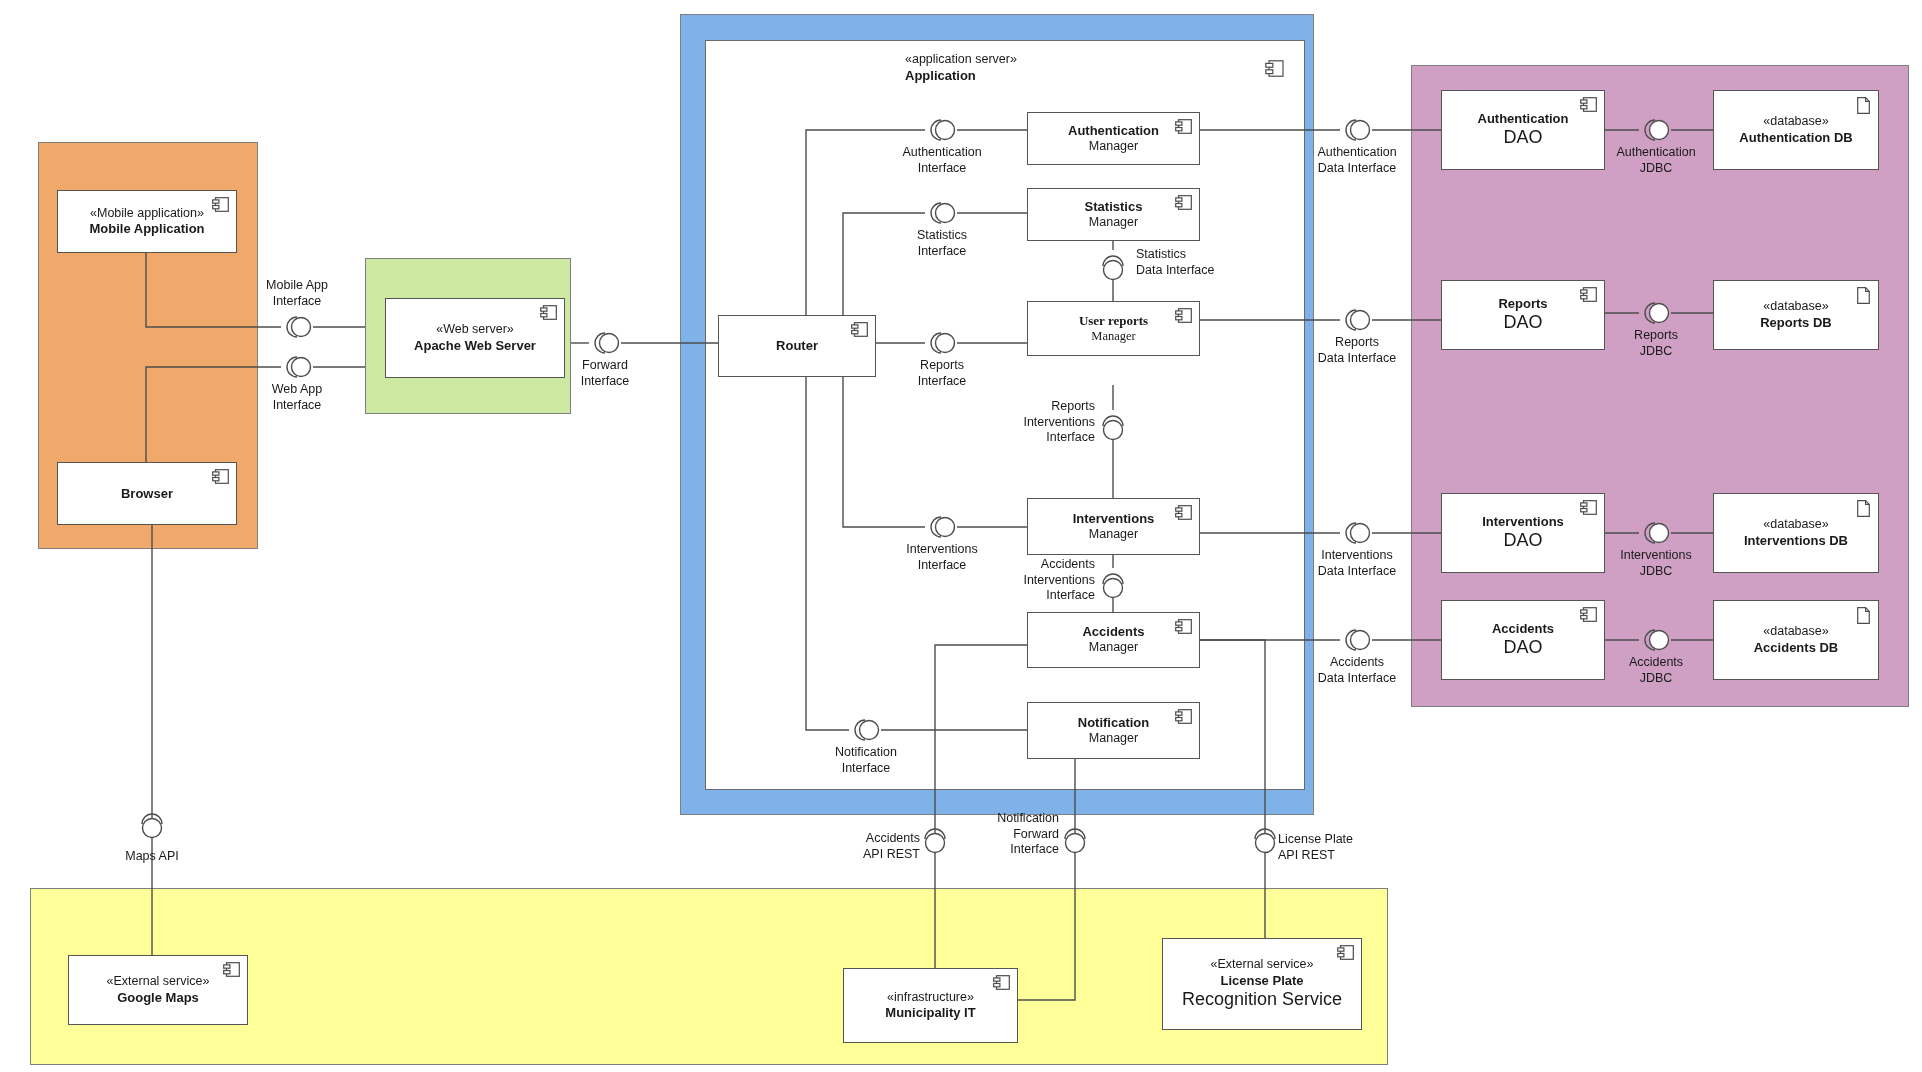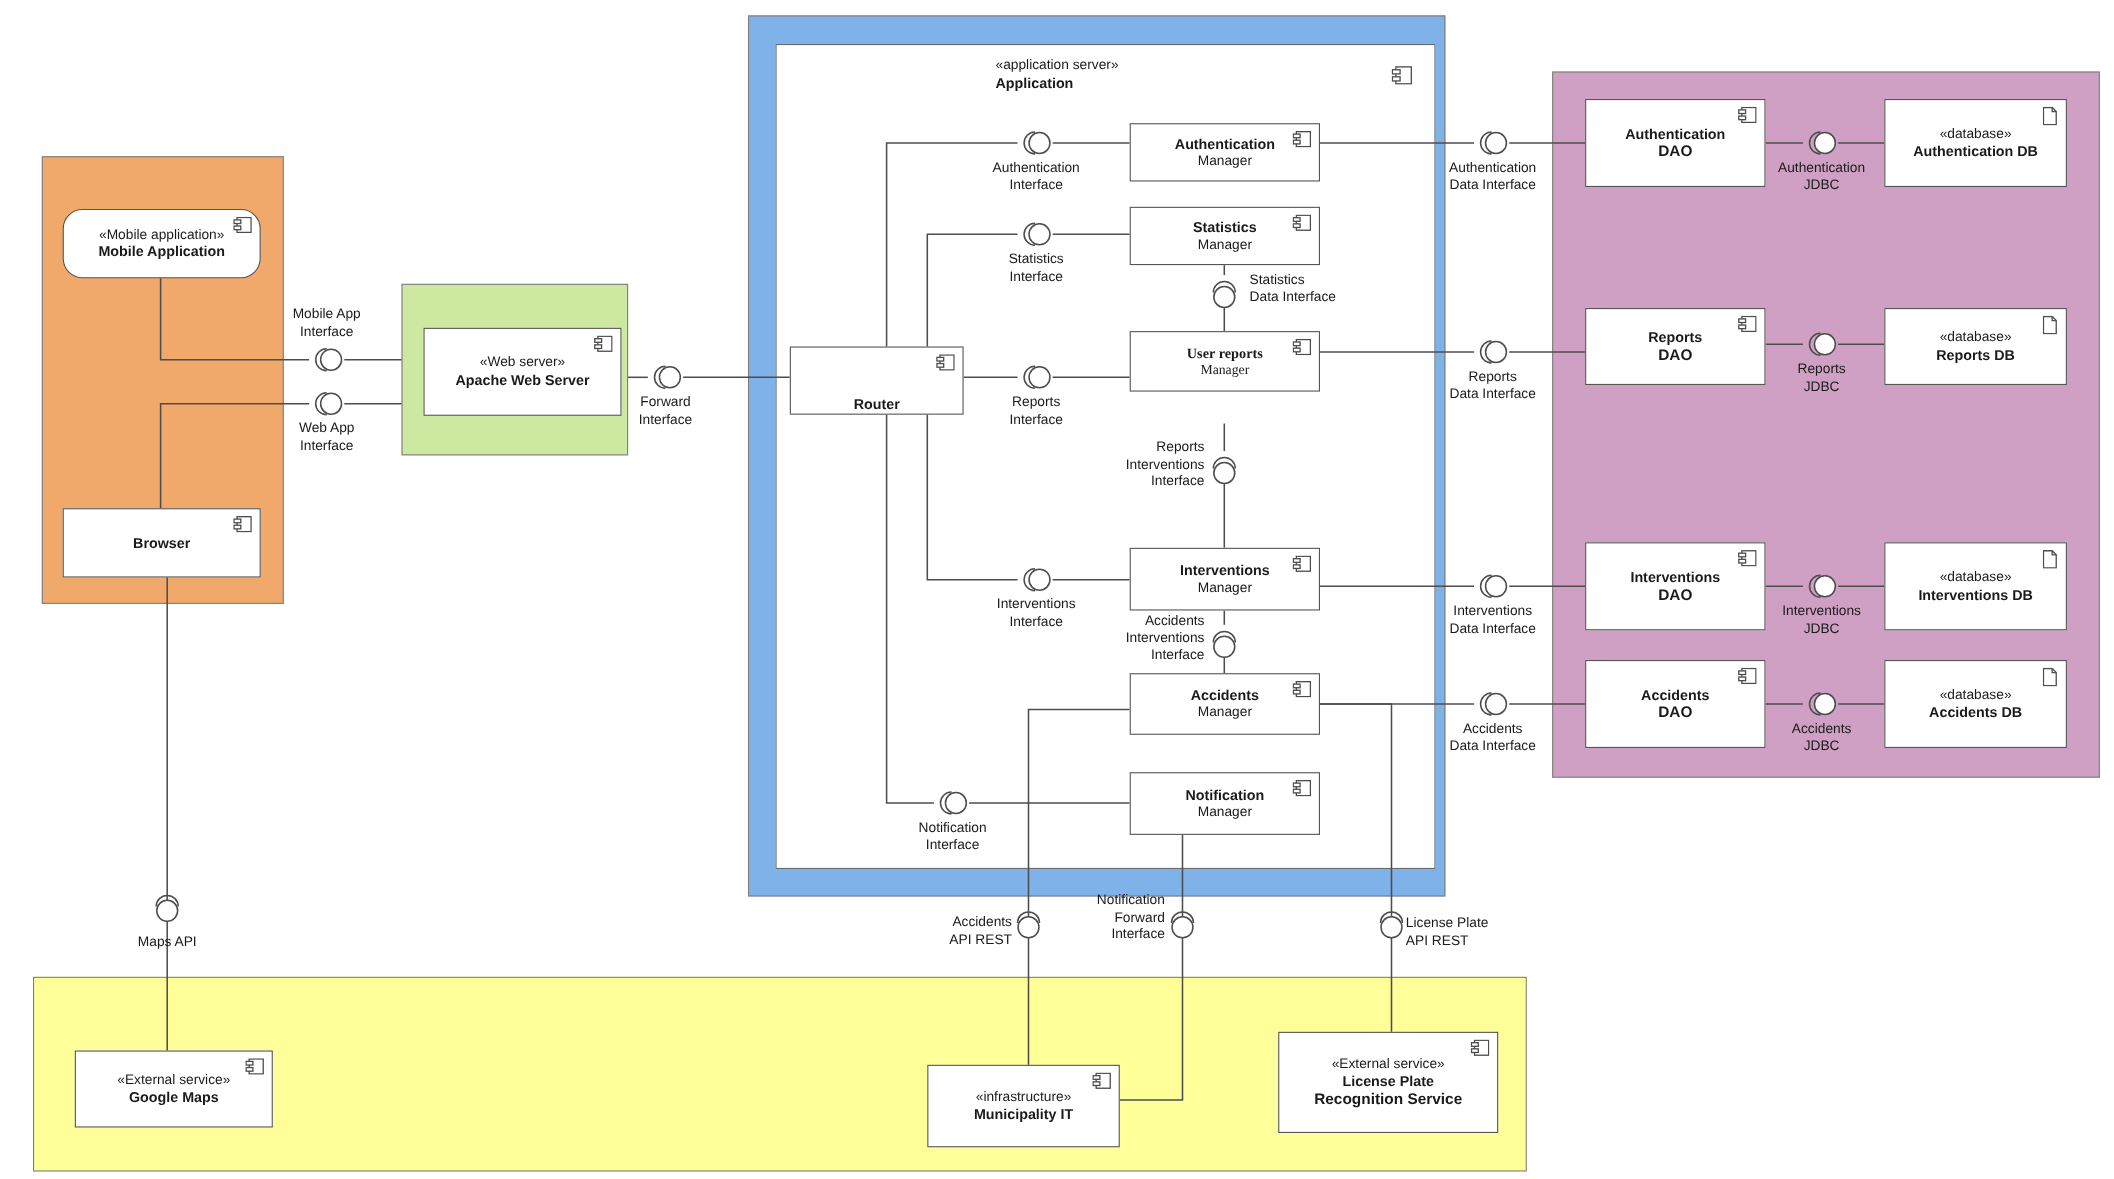--- a/index.html
+++ b/index.html
@@ -54,22 +54,22 @@
     font-size: 12.5px;
     font-weight: 400;
     white-space: nowrap;
   }
   .comp .cname {
     font-size: 13px;
     font-weight: bold;
     white-space: nowrap;
   }
   .comp .cname2 {
-    font-size: 14px;
-    font-weight: bold;
+    font-size: 18px;
+    font-weight: normal;
     white-space: nowrap;
   }
   .comp .csub {
     font-size: 12.5px;
     font-weight: 400;
     white-space: nowrap;
   }
 
   
   .cicon {
@@ -384,21 +384,21 @@
   <div class="plate-title" style="left:905px; top:52px; width:200px;">
     <div class="stereo">«application server»</div>
     <div class="cname">Application</div>
   </div>
   <svg class="cicon" style="left:1265px; top:60px; width:19px; height:17px;" viewBox="0 0 19 17">
     <rect x="4" y="0.8" width="14" height="15.4" stroke="#4d4d4d" stroke-width="1.2" fill="#fff"></rect>
     <rect x="0.8" y="3.4" width="7" height="3.8" stroke="#4d4d4d" stroke-width="1.2" fill="#fff"></rect>
     <rect x="0.8" y="9.8" width="7" height="3.8" stroke="#4d4d4d" stroke-width="1.2" fill="#fff"></rect>
   </svg>
 
-  <div class="comp" style="left:57px; top:190px; width:180px; height:63px;border-radius:18px;">
+  <div class="comp" style="left:57px; top:190px; width:180px; height:63px;">
     <div class="stereo">«Mobile application»</div>
     <div class="cname">Mobile Application</div>
     <svg class="cicon" viewBox="0 0 17 15">
       <rect x="3.5" y="0.7" width="12.8" height="13.6" stroke="#4d4d4d" stroke-width="1.2" fill="#fff"></rect>
       <rect x="0.7" y="2.9" width="6.2" height="3.3" stroke="#4d4d4d" stroke-width="1.2" fill="#fff"></rect>
       <rect x="0.7" y="8.5" width="6.2" height="3.3" stroke="#4d4d4d" stroke-width="1.2" fill="#fff"></rect>
     </svg>
   </div>
 
   <div class="comp" style="left:57px; top:462px; width:180px; height:63px;">
@@ -413,21 +413,21 @@
   <div class="comp" style="left:385px; top:298px; width:180px; height:80px;align-items:center;">
     <div class="stereo">«Web server»</div>
     <div class="cname">Apache Web Server</div>
     <svg class="cicon" viewBox="0 0 17 15">
       <rect x="3.5" y="0.7" width="12.8" height="13.6" stroke="#4d4d4d" stroke-width="1.2" fill="#fff"></rect>
       <rect x="0.7" y="2.9" width="6.2" height="3.3" stroke="#4d4d4d" stroke-width="1.2" fill="#fff"></rect>
       <rect x="0.7" y="8.5" width="6.2" height="3.3" stroke="#4d4d4d" stroke-width="1.2" fill="#fff"></rect>
     </svg>
   </div>
 
-  <div class="comp" style="left:718px; top:315px; width:158px; height:62px;justify-content:flex-end;">
+  <div class="comp" style="left:718px; top:315px; width:158px; height:62px;">
     <div class="cname">Router</div>
     <svg class="cicon" viewBox="0 0 17 15">
       <rect x="3.5" y="0.7" width="12.8" height="13.6" stroke="#4d4d4d" stroke-width="1.2" fill="#fff"></rect>
       <rect x="0.7" y="2.9" width="6.2" height="3.3" stroke="#4d4d4d" stroke-width="1.2" fill="#fff"></rect>
       <rect x="0.7" y="8.5" width="6.2" height="3.3" stroke="#4d4d4d" stroke-width="1.2" fill="#fff"></rect>
     </svg>
   </div>
 
   <div class="comp" style="left:1027px; top:112px; width:173px; height:53px;">
     <div class="cname">Authentication</div>

